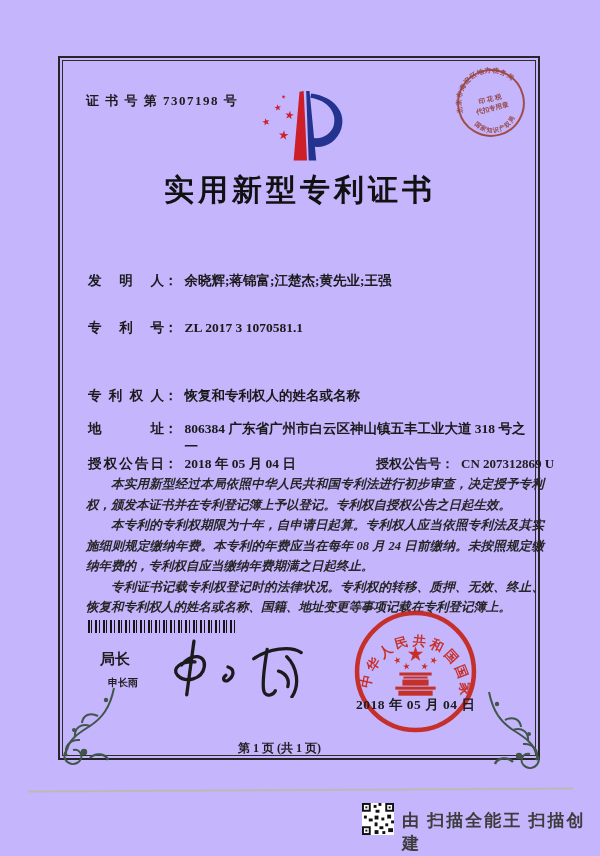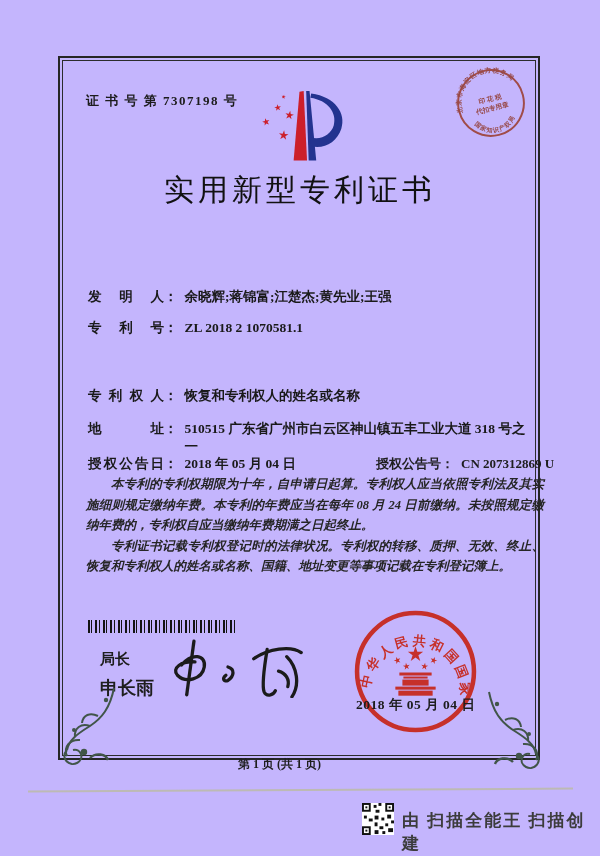--- a/index.html
+++ b/index.html
@@ -25,28 +25,28 @@
     position:absolute; left:86px; top:92px; font-size:13px; font-weight:700;
     letter-spacing:1.5px; color:#1c1c1c;
   }
   .logo { position:absolute; left:256px; top:86px; width:92px; height:82px; }
   .tax-stamp {
     position:absolute; left:455px; top:67px; width:72px; height:72px;
     transform:rotate(-14deg); opacity:.85;
   }
   .doc-title {
     position:absolute; left:0; right:0; top:170px; text-align:center;
-    font-size:30px; font-weight:400; letter-spacing:4px; color:#111;
+    font-size:30px; font-weight:700; letter-spacing:4px; color:#111;
   }
   .row { position:absolute; left:88px; font-size:13.5px; font-weight:700; color:#1a1a1a; white-space:nowrap; }
   .flabel { display:inline-block; width:76px; text-align:justify; text-align-last:justify; }
   .fvalue { margin-left:7px; }
   .fvalue.wrap { display:inline-block; vertical-align:top; width:342px; white-space:normal; line-height:18px; }
   .row-name    { top:244px; }
-  .row-inv     { top:288px; }
+  .row-inv     { top:272px; }
   .row-pno     { top:319px; }
   .row-filing  { top:352px; }
   .row-patentee{ top:387px; }
   .row-addr    { top:420px; }
   .row-grantd  { top:455px; }
   .row-grantn  { position:absolute; left:376px; top:455px; font-size:13px; font-weight:700; white-space:nowrap; }
   .body-text {
     position:absolute; left:86px; top:474px; width:458px;
     font-size:12.5px; line-height:20.5px; font-style:italic; font-weight:600;
     text-align:justify; color:#262626;
@@ -54,28 +54,28 @@
   .body-text p { text-indent:2em; }
   .barcode {
     position:absolute; left:88px; top:620px; width:148px; height:13px;
     background:repeating-linear-gradient(90deg,
       #141414 0 2px, transparent 2px 3px,
       #141414 3px 4px, transparent 4px 7px,
       #141414 7px 9px, transparent 9px 11px,
       #141414 11px 12px, transparent 12px 15px);
   }
   .officer-title { position:absolute; left:100px; top:650px; font-size:15px; font-weight:700; }
-  .officer-name  { position:absolute; left:100px; top:676px; font-size:18px; font-weight:700; }
+  .officer-name  { position:absolute; left:108px; top:676px; font-size:10px; font-weight:700; }
   .signature { position:absolute; left:163px; top:636px; width:165px; height:62px; }
   .seal { position:absolute; left:352px; top:608px; width:127px; height:127px; opacity:.93; }
   .seal-date {
     position:absolute; left:356px; top:696px; font-size:13.5px; font-weight:700;
     letter-spacing:.5px; color:#1d1d1d; white-space:nowrap;
   }
-  .page-number { position:absolute; left:238px; top:740px; font-size:12px; font-weight:700;margin-top:16px; }
+  .page-number { position:absolute; left:238px; top:740px; font-size:12px; font-weight:700; }
   .corner-ornament { position:absolute; width:72px; height:80px; }
   .corner-bl { left:49px; top:686px; }
   .corner-br { left:482px; top:690px; transform:scaleX(-1); }
   .footer-qr { position:absolute; left:362px; top:803px; width:32px; height:32px; }
   .footer-text {
     position:absolute; left:402px; top:809px; font-size:17px; font-weight:600;
     letter-spacing:2px; color:#3c3c3c;
     font-family:"Liberation Serif","DejaVu Serif",serif;
   }
 </style>
@@ -125,36 +125,37 @@
       <text x="40" y="48.5" text-anchor="middle" font-size="7.4" font-weight="bold" fill="#8f3526">代扣专用章</text>
     </svg>
   </div>
 
   <div class="doc-title">实用新型专利证书</div>
 
   <div class="row row-inv">
     <span class="flabel">发明人</span><span>：</span><span class="fvalue">余晓辉;蒋锦富;江楚杰;黄先业;王强</span>
   </div>
   <div class="row row-pno">
-    <span class="flabel">专利号</span><span>：</span><span class="fvalue">ZL 2018 2 1070581.1</span>
+    <span class="flabel">专利号</span><span>：</span><span class="fvalue">ZL 2017 3 1070581.1</span>
   </div>
   <div class="row row-patentee">
     <span class="flabel">专利权人</span><span>：</span><span class="fvalue">恢复和专利权人的姓名或名称</span>
   </div>
   <div class="row row-addr">
-    <span class="flabel">地址</span><span>：</span><span class="fvalue wrap">510515 广东省广州市白云区神山镇五丰工业大道 318 号之一</span>
+    <span class="flabel">地址</span><span>：</span><span class="fvalue wrap">806384 广东省广州市白云区神山镇五丰工业大道 318 号之一</span>
   </div>
   <div class="row row-grantd">
     <span class="flabel">授权公告日</span><span>：</span><span class="fvalue">2018 年 05 月 04 日</span>
   </div>
   <div class="row-grantn">
     <span>授权公告号</span><span>：</span><span class="fvalue">CN 207312869 U</span>
   </div>
 
   <div class="body-text">
+    <p>本实用新型经过本局依照中华人民共和国专利法进行初步审查，决定授予专利权，颁发本证书并在专利登记簿上予以登记。专利权自授权公告之日起生效。</p>
     <p>本专利的专利权期限为十年，自申请日起算。专利权人应当依照专利法及其实施细则规定缴纳年费。本专利的年费应当在每年 08 月 24 日前缴纳。未按照规定缴纳年费的，专利权自应当缴纳年费期满之日起终止。</p>
     <p>专利证书记载专利权登记时的法律状况。专利权的转移、质押、无效、终止、恢复和专利权人的姓名或名称、国籍、地址变更等事项记载在专利登记簿上。</p>
   </div>
 
   <div class="barcode"></div>
 
   <div class="officer-title">局长</div>
   <div class="officer-name">申长雨</div>
 
   <div class="signature">

